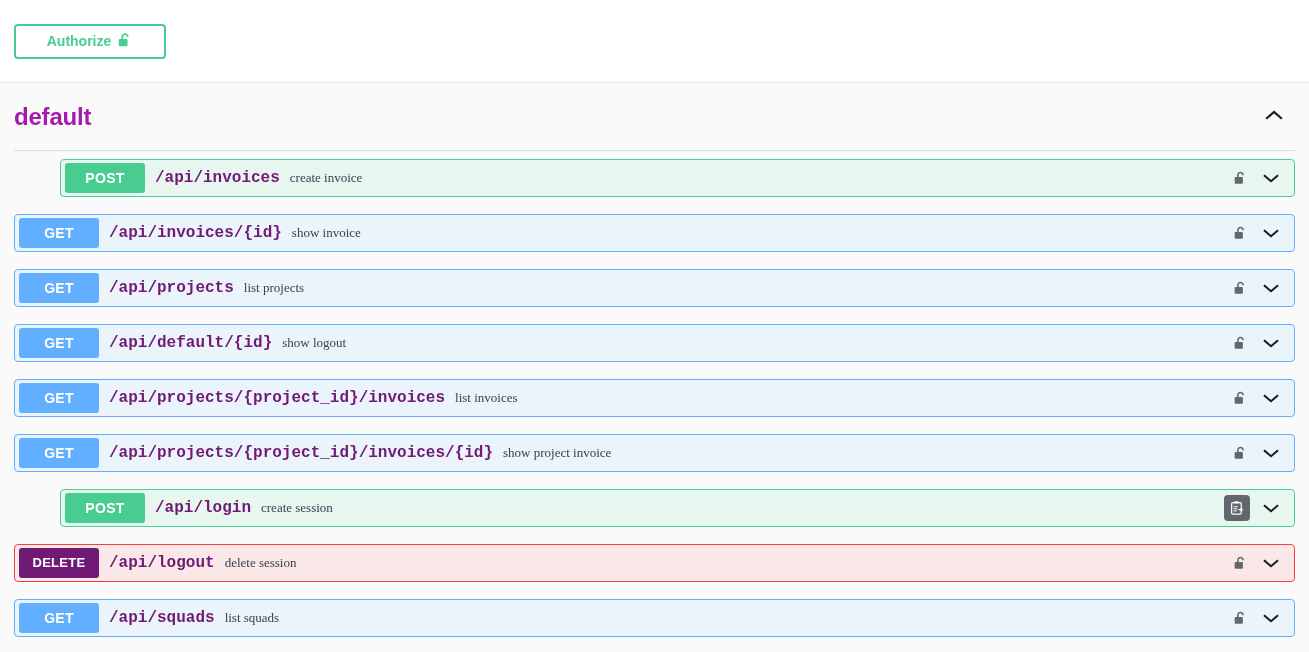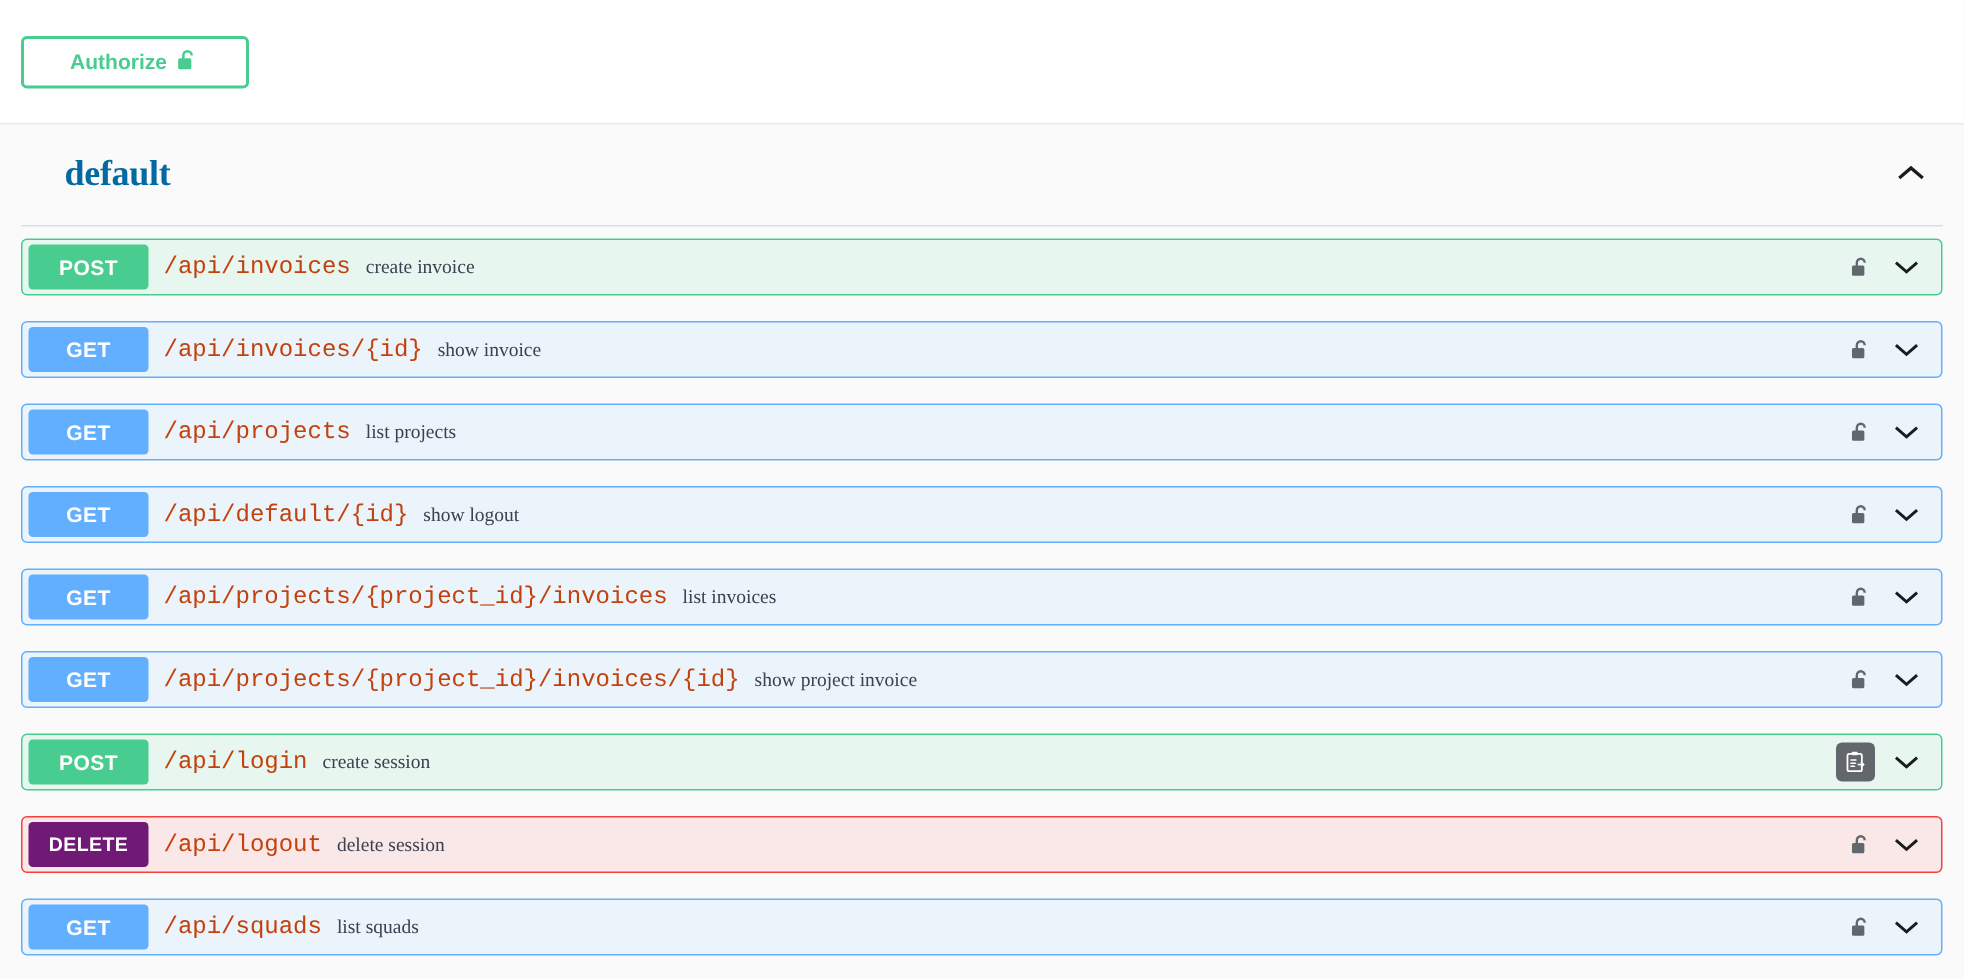--- a/index.html
+++ b/index.html
@@ -51,24 +51,23 @@
   .section-header {
     display: flex;
     align-items: center;
     justify-content: space-between;
     height: 67px;
     padding-right: 6px;
   }
   .section-title {
     font-size: 24px;
     font-weight: bold;
-    color: #0369a1;
-    font-family: Liberation Serif, serif;
+    color: #a21caf;
+    font-family: Liberation Sans, sans-serif;
     letter-spacing: -0.2px;
-    margin-left: 29px;
   }
   .section-toggle {
     display: flex;
     align-items: center;
     justify-content: center;
     width: 30px;
     height: 30px;
     cursor: pointer;
     background: transparent;
     border: none;
@@ -89,21 +88,21 @@
     display: flex;
     align-items: center;
     height: 38px;
     box-sizing: border-box;
     border-radius: 4px;
     border: 1px solid transparent;
     cursor: pointer;
     padding: 0 4px 0 4px;
   }
   .op-row.get    { background: #ebf3fb; border-color: #61affe; }
-  .op-row.post   { background: #e8f6f0; border-color: #49cc90; }
+  .op-row.post   { background: #e8f6f0; border-color: #49cc90; margin-left: 46px; }
   .op-row.delete { background: #fae7e7; border-color: #f93e3e; }
 
   .op-method {
     flex: 0 0 auto;
     width: 80px;
     height: 30px;
     line-height: 30px;
     text-align: center;
     border-radius: 3px;
     color: #ffffff;
@@ -114,22 +113,22 @@
   }
   .op-method.get    { background: #61affe; }
   .op-method.post   { background: #49cc90; }
   .op-method.delete { background: #701a75; }
   .op-method.delete { font-size: 13px; }
 
   .op-path {
     margin-left: 10px;
     font-family: "Liberation Mono", monospace;
     font-size: 16px;
-    font-weight: normal;
-    color: #c2410c;
+    font-weight: bold;
+    color: #701a75;
     white-space: nowrap;
   }
   .op-summary {
     margin-left: 10px;
     font-size: 13px;
     color: #3b4151;
     font-family: Liberation Serif, serif;
     white-space: nowrap;
     flex: 1 1 auto;
   }

